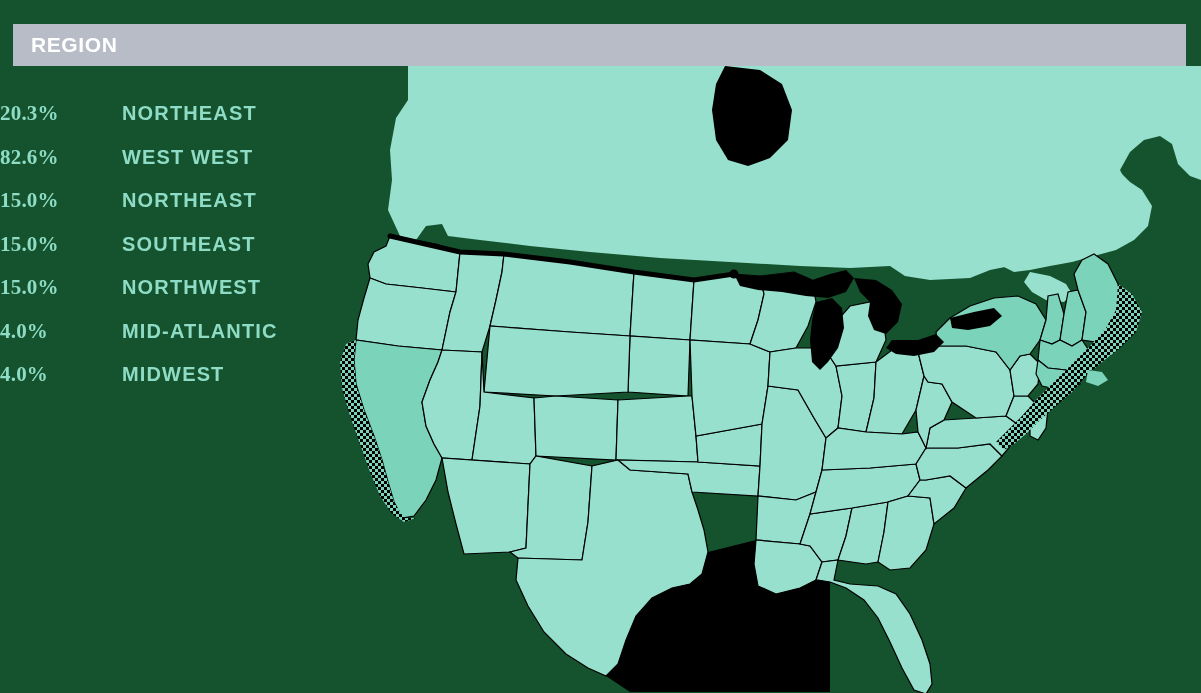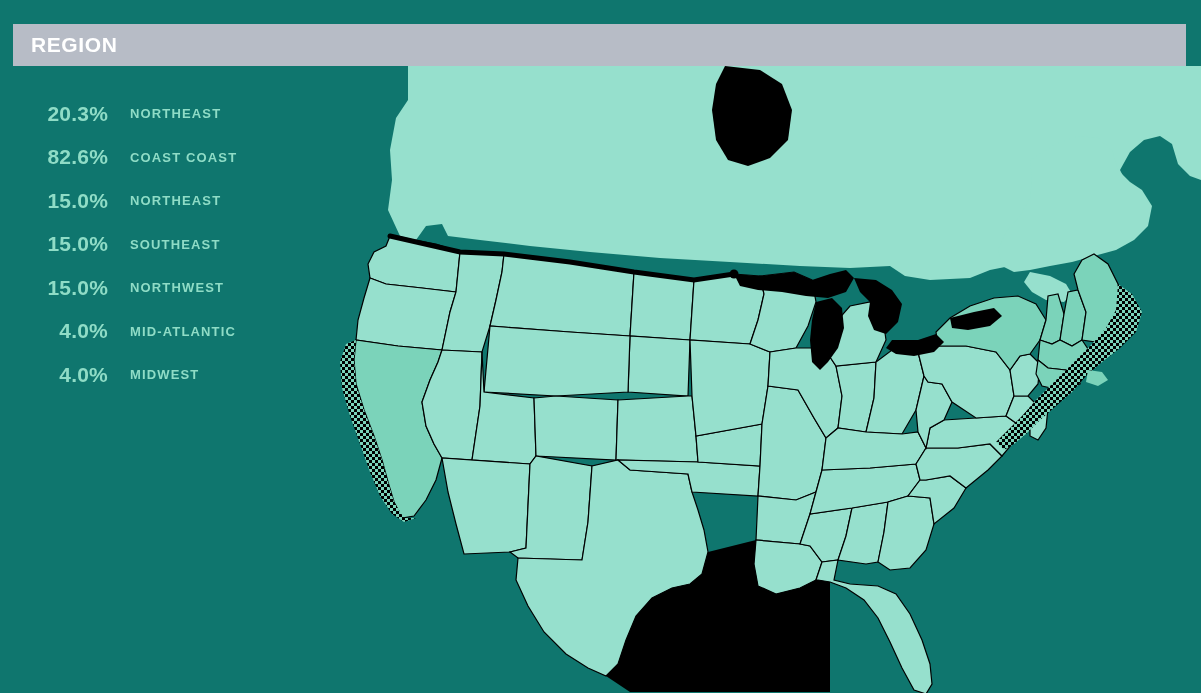--- a/index.html
+++ b/index.html
@@ -15,21 +15,21 @@
     position: relative;
     font-family: "Liberation Sans", sans-serif;
     -webkit-font-smoothing: antialiased;
   }
 
   #stage {
     position: absolute;
     left: 0; top: 0;
     width: 1201px;
     height: 693px;
-    background: #0f766e;
+    background: #14532d;
   }
 
   
   #header-bar {
     position: absolute;
     left: 13px;
     top: 24px;
     width: 1173px;
     height: 42px;
     background: #b7bcc6;
@@ -55,31 +55,30 @@
     width: 330px;
   }
   .legend-row {
     position: relative;
     height: 43.5px;
     display: flex;
     align-items: center;
   }
   .legend-pct {
     width: 108px;
-    text-align: right;
     font-size: 21px;
     font-weight: bold;
     color: #8fdcc6;
     letter-spacing: 0.2px;
-    font-family: Liberation Sans, sans-serif;
+    font-family: Liberation Serif, serif;
     white-space: nowrap;
   }
   .legend-label {
-    margin-left: 22px;
-    font-size: 13px;
+    margin-left: 14px;
+    font-size: 20px;
     font-weight: bold;
     color: #8fdcc6;
     letter-spacing: 1.15px;
     font-family: "Liberation Sans", sans-serif;
     white-space: nowrap;
     text-align: center;
   }
 
   
   #map-wrap {
@@ -106,21 +105,21 @@
 
   <div id="legend">
 
     <div class="legend-row">
       <div class="legend-pct">20.3%</div>
       <div class="legend-label">NORTHEAST</div>
     </div>
 
     <div class="legend-row">
       <div class="legend-pct">82.6%</div>
-      <div class="legend-label">COAST COAST</div>
+      <div class="legend-label">WEST WEST</div>
     </div>
 
     <div class="legend-row">
       <div class="legend-pct">15.0%</div>
       <div class="legend-label">NORTHEAST</div>
     </div>
 
     <div class="legend-row">
       <div class="legend-pct">15.0%</div>
       <div class="legend-label">SOUTHEAST</div>

